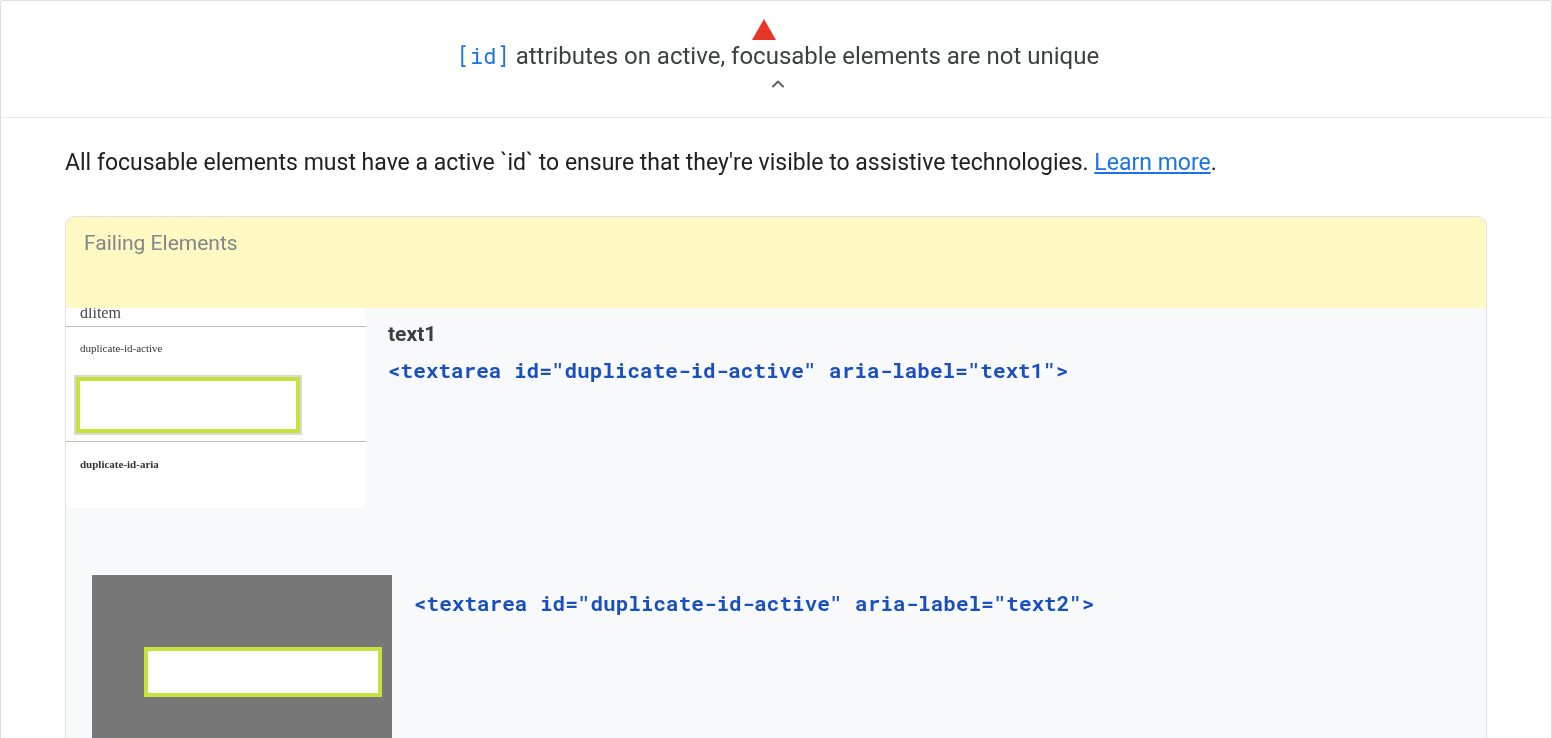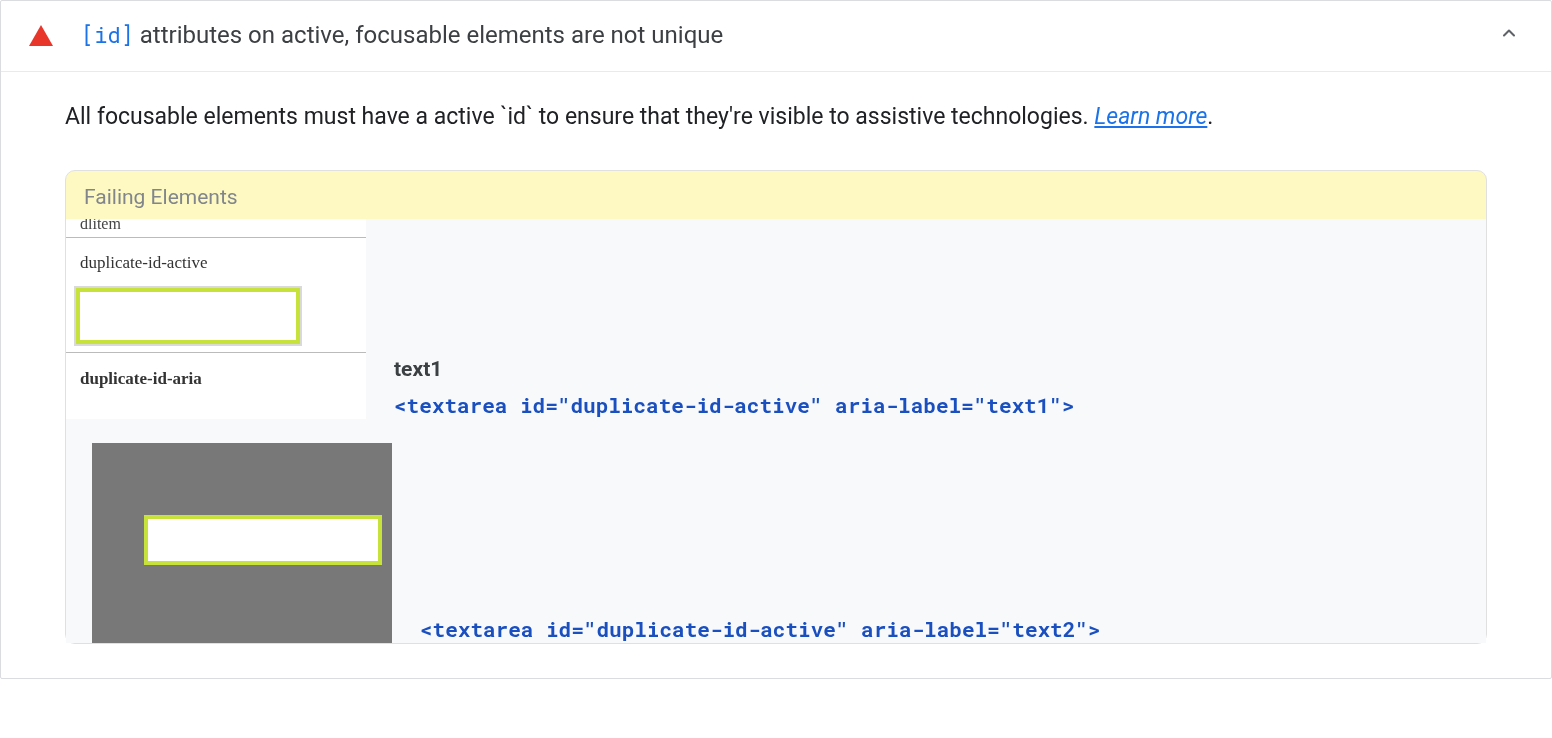--- a/index.html
+++ b/index.html
@@ -14,20 +14,21 @@
       border: 1px solid #dadce0;
       border-radius: 2px;
       background: #fff;
     }
     .audit-header {
       display: flex;
       align-items: center;
       padding: 18px 24px 18px 28px;
       cursor: pointer;
       border-bottom: 1px solid #e8eaed;
+      flex-direction: column;
     }
     .severity-icon {
       width: 0;
       height: 0;
       border-left: 12px solid transparent;
       border-right: 12px solid transparent;
       border-bottom: 21px solid #e8372a;
       margin-right: 28px;
       flex-shrink: 0;
     }
@@ -52,39 +53,39 @@
     }
     .description {
       font-size: 23px;
       color: #202124;
       line-height: 1.5;
       margin-bottom: 36px;
     }
     .description a {
       color: #1a73e8;
       text-decoration: underline;
-      font-style: italic;
     }
     .failing-box {
       border: 1px solid #e0e0e0;
       border-radius: 10px;
       background: #fef9c3;
     }
     .failing-header {
       padding: 14px 18px 10px 18px;
       font-size: 21px;
       color: #80868b;
     }
     .failing-list {
       background: #f8f9fa;
     }
     .failing-row {
       display: flex;
-      align-items: flex-end;
-      gap: 28px;
+      align-items: flex-start;
+      gap: 22px;
+      margin-top: 43px;
     }
     .thumb-wrap {
       flex-shrink: 0;
     }
     .thumb {
       position: relative;
       background: #787878;
       overflow: hidden;
     }
     .thumb-1 {
@@ -94,21 +95,21 @@
     }
     .thumb-2 {
       width: 300px;
       height: 200px;
       margin-left: 26px;
     }
     .thumb-inner-label {
       position: absolute;
       color: #333;
       font-family: "Times New Roman", serif;
-      font-size: 17px;
+      font-size: 11px;
       background: rgba(255,255,255,0);
     }
     .thumb-1 .lbl-a { top: -4px; left: 14px; font-size:16px; color:#444;}
     .thumb-1 .lbl-b { top: 34px; left: 14px; }
     .thumb-1 .lbl-c { top: 150px; left: 14px; font-weight: bold; }
     .thumb-field {
       position: absolute;
       background: #fff;
       border: 4px solid #c7e23a;
       box-shadow: 0 0 0 1px #9aa33a inset;

